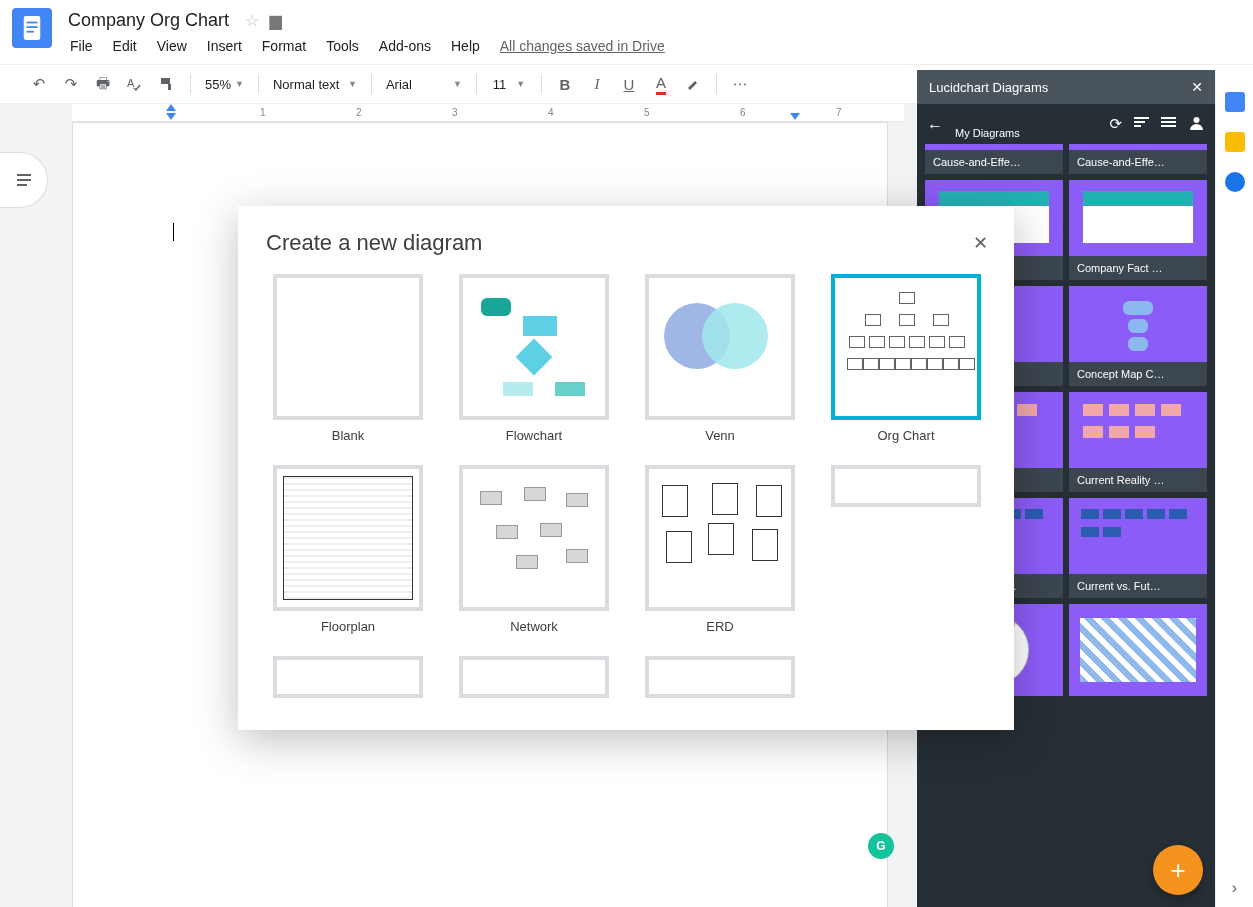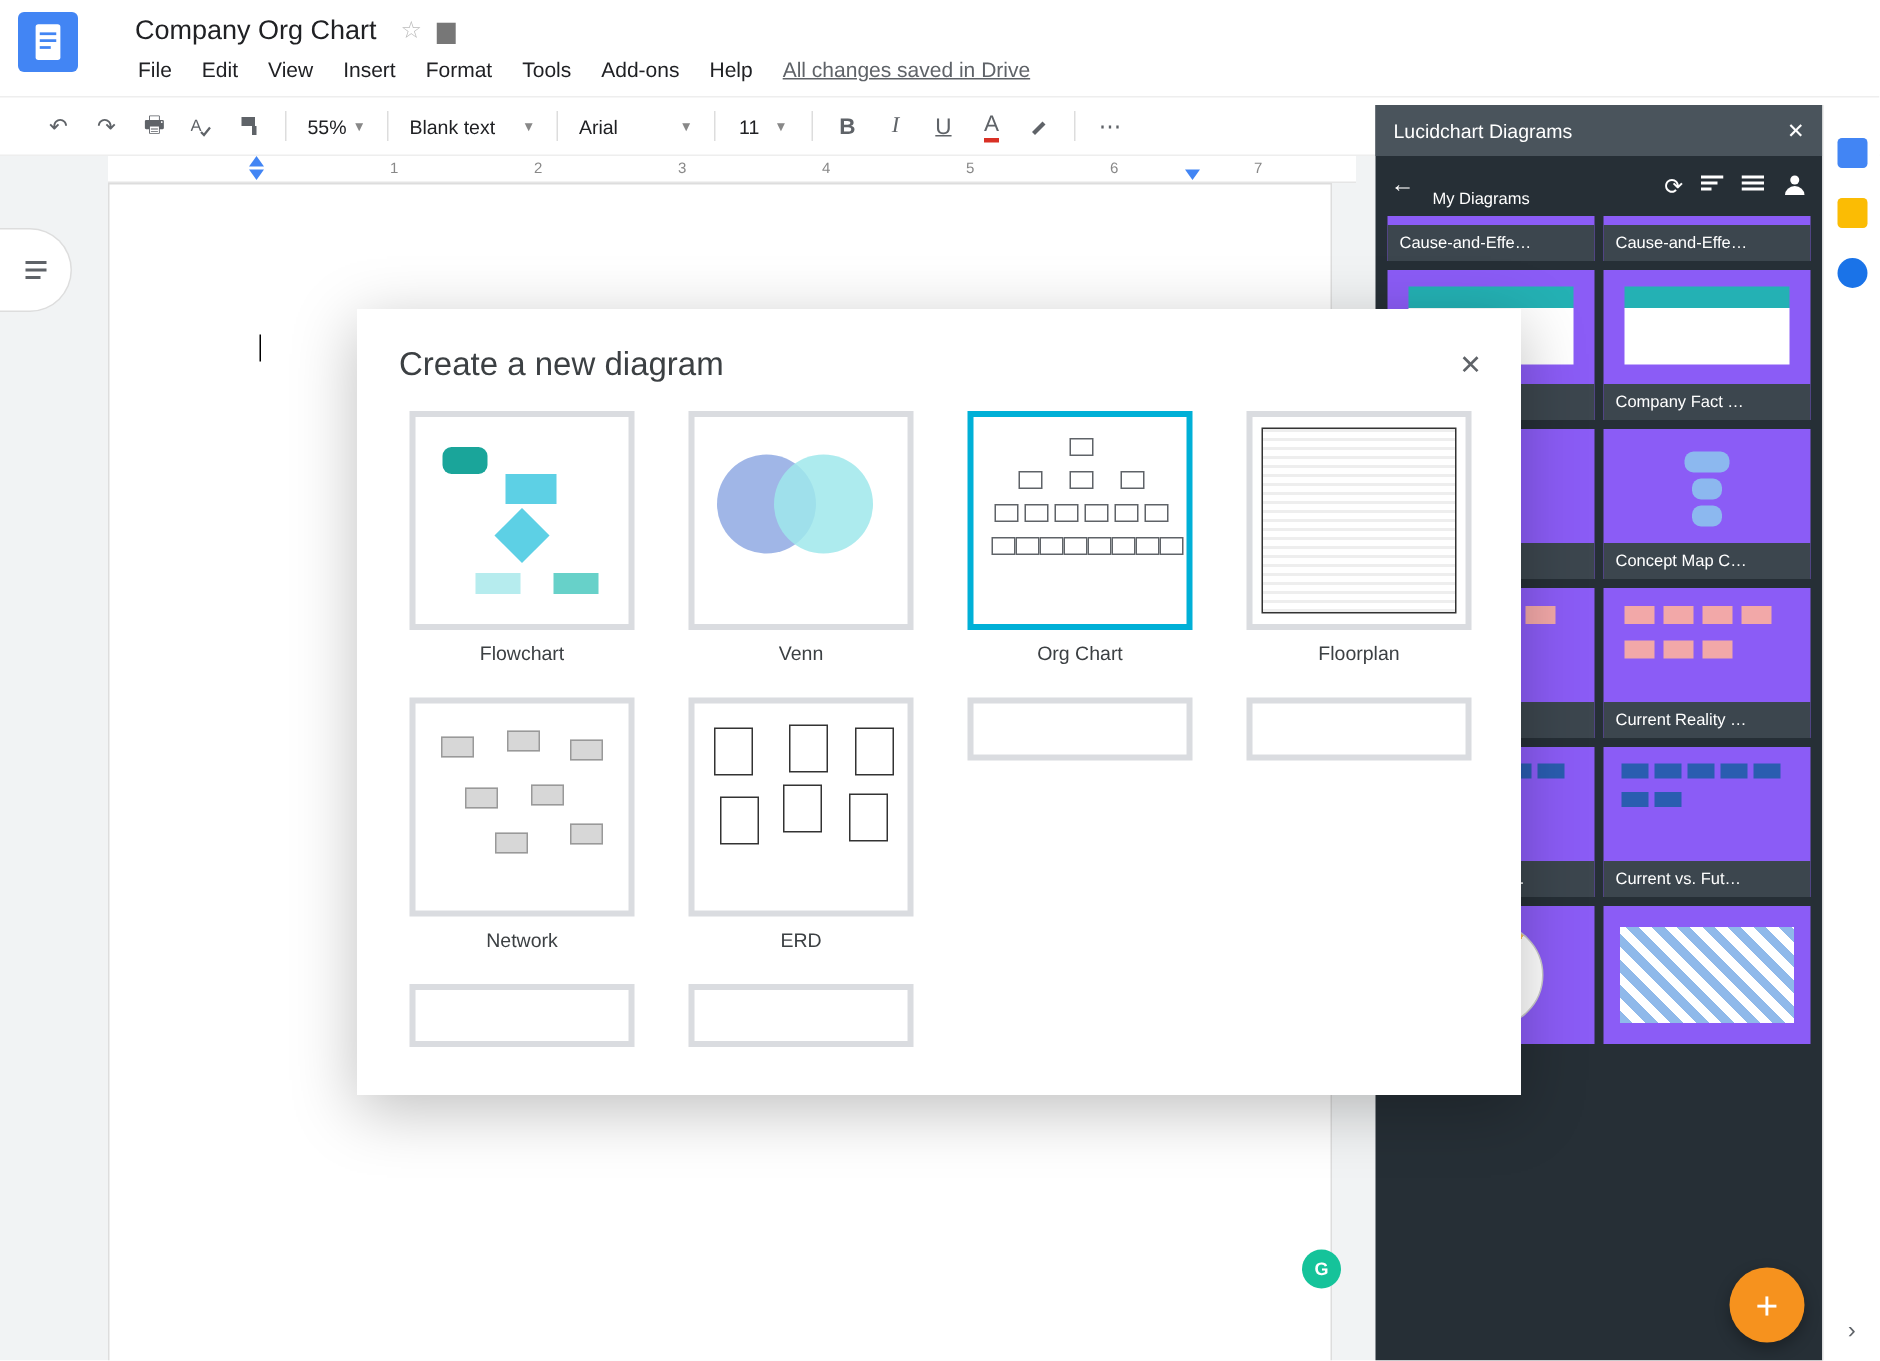--- a/index.html
+++ b/index.html
@@ -1,19 +1,19 @@
 <!DOCTYPE html>
 <html><head>
 <meta charset="utf-8">
 <style>
 * { box-sizing: border-box; margin: 0; padding: 0; font-family: Arial, "Helvetica Neue", sans-serif; }
 body { width: 1253px; height: 907px; overflow: hidden; background: #fff; position: relative; }
 
 
-.header { display: flex; align-items: flex-start; padding: 8px 12px 0 12px; height: 64px; gap: 22px; }
+.header { display: flex; align-items: flex-start; padding: 8px 12px 0 12px; height: 64px; }
 .doc-icon { width: 40px; height: 40px; background:#4285f4; border-radius:4px; margin-right:10px; display:flex;align-items:center;justify-content:center;}
 .doc-icon svg { width: 22px; height: 28px; }
 .title-zone { flex:1; }
 .title-row { display:flex; align-items:center; gap:10px; height:24px; }
 .doc-title { font-size:18px; color:#202124; padding:2px 6px; }
 .star,.folder { color:#bbb; font-size:16px; }
 .folder { color:#777; }
 .menu-row { display:flex; gap:4px; align-items:center; margin-top:2px; }
 .menu-item { font-size:14px; color:#202124; padding:4px 8px; cursor:pointer; }
 .drive-status { font-size:14px; color:#5f6368; text-decoration:underline; margin-left:8px; }
@@ -163,21 +163,21 @@
         <rect x="9" y="8" width="3" height="6" fill="#5f6368"></rect>
       </svg>
     </span>
   <span class="divider"></span>
   <span class="tool-dd">
       <span>55%</span>
       <span class="dd-caret">▼</span>
     </span>
   <span class="divider"></span>
   <span class="tool-dd" style="width:96px;">
-      <span>Blank text</span>
+      <span>Normal text</span>
       <span class="dd-caret" style="margin-left:auto;">▼</span>
     </span>
   <span class="divider"></span>
   <span class="tool-dd" style="width:88px;">
       <span>Arial</span>
       <span class="dd-caret" style="margin-left:auto;">▼</span>
     </span>
   <span class="divider"></span>
   <span class="tool-dd" style="width:48px;justify-content:center;">
       <span>11</span>
@@ -341,20 +341,24 @@
   <div class="rail-expand">›</div>
 </div>
 
 <div class="modal">
   <div class="modal-header">
     <span class="modal-title">Create a new diagram</span>
     <span class="modal-close">✕</span>
   </div>
   <div class="template-scroll">
     <div class="template-grid" id="tmpl-grid">
+        <div class="tmpl">
+          <div class="tmpl-box"></div>
+          <span class="tmpl-label">Blank</span>
+        </div>
         <div class="tmpl">
           <div class="tmpl-box">
             <div class="thumb-flow">
               <div class="a"></div>
               <div class="b"></div>
               <div class="c"></div>
             </div>
           </div>
           <span class="tmpl-label">Flowchart</span>
         </div>

